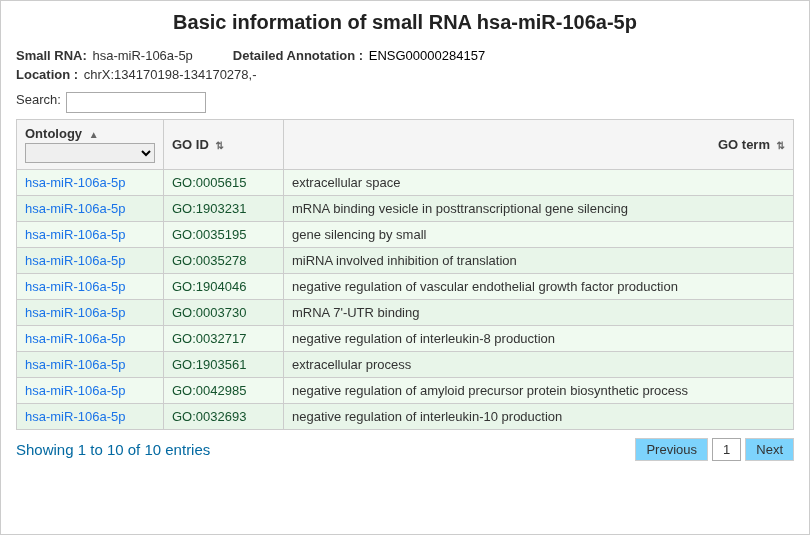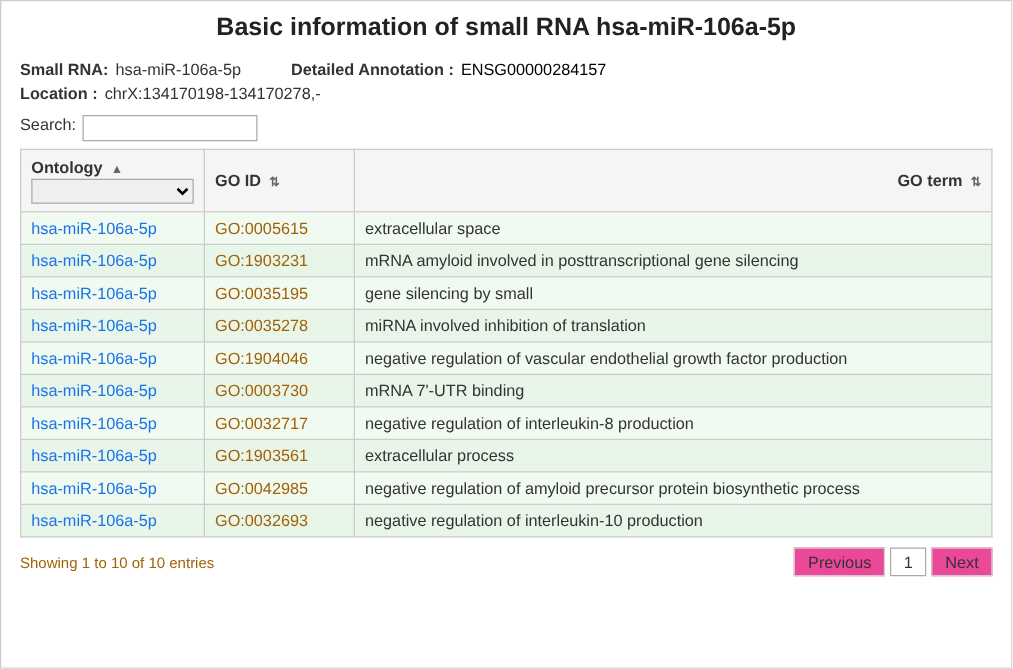--- a/index.html
+++ b/index.html
@@ -113,44 +113,44 @@
     }
     tbody tr:nth-child(odd) {
       background: #f0faf0;
     }
     tbody tr td {
       border: 1px solid #ccc;
       padding: 5px 8px;
       font-size: 13px;
     }
     .go-link {
-      color: #a16207;
+      color: #14532d;
       text-decoration: none;
       margin-top: 11px;
     }
     .footer-row {
       display: flex;
       justify-content: space-between;
       align-items: center;
       margin-top: 8px;
     }
     .showing-text {
-      font-size: 12px;
-      color: #a16207;
+      font-size: 15px;
+      color: #0369a1;
     }
     .pagination {
       display: flex;
       align-items: center;
       gap: 4px;
     }
     .pagination button {
       padding: 3px 10px;
       font-size: 13px;
       border: 1px solid #ccc;
-      background: #ec4899;
+      background: #7dd3fc;
       cursor: pointer;
       color: #333;
     }
     .pagination .current-page {
       padding: 3px 10px;
       font-size: 13px;
       border: 1px solid #aaa;
       background: #fff;
       color: #333;
     }
@@ -216,21 +216,21 @@
     </thead>
     <tbody id="table-body">
     <tr>
           <td style="color: rgb(26, 115, 232);">hsa-miR-106a-5p</td>
           <td><a class="go-link" href="#">GO:0005615</a></td>
           <td>extracellular space</td>
         </tr>
         <tr>
           <td style="color: rgb(26, 115, 232);">hsa-miR-106a-5p</td>
           <td><a class="go-link" href="#">GO:1903231</a></td>
-          <td>mRNA amyloid involved in posttranscriptional gene silencing</td>
+          <td>mRNA binding vesicle in posttranscriptional gene silencing</td>
         </tr>
         <tr>
           <td style="color: rgb(26, 115, 232);">hsa-miR-106a-5p</td>
           <td><a class="go-link" href="#">GO:0035195</a></td>
           <td>gene silencing by small</td>
         </tr>
         <tr>
           <td style="color: rgb(26, 115, 232);">hsa-miR-106a-5p</td>
           <td><a class="go-link" href="#">GO:0035278</a></td>
           <td>miRNA involved inhibition of translation</td>

